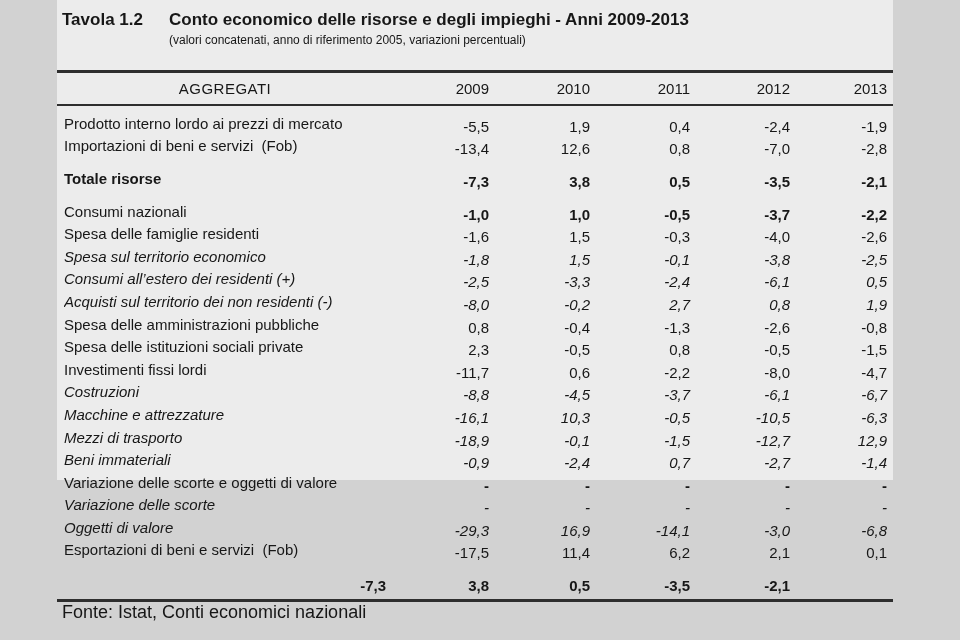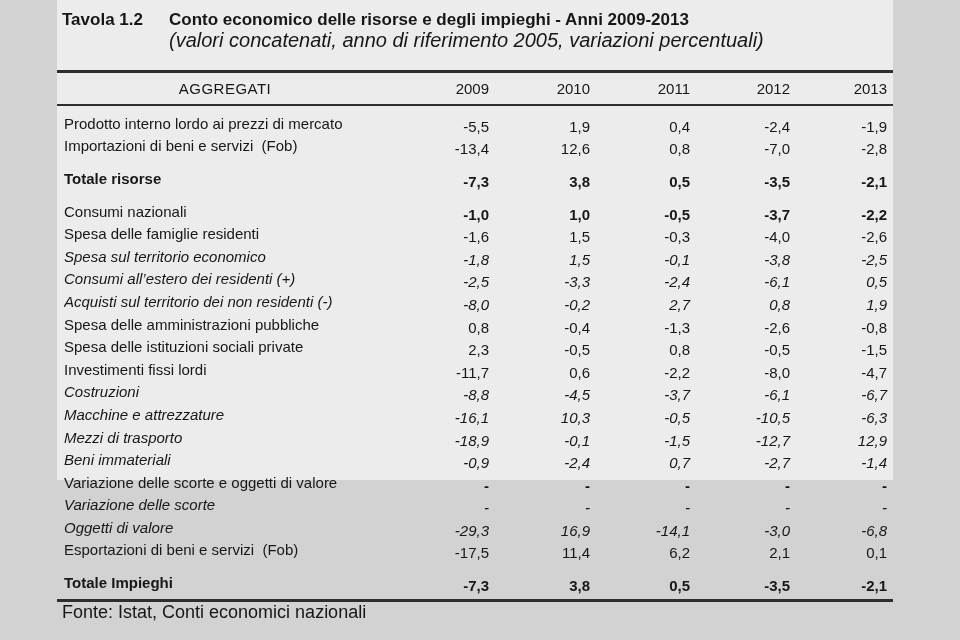--- a/index.html
+++ b/index.html
@@ -17,21 +17,21 @@
   }
   .title-block{
     display:flex;align-items:flex-start;
     padding:9px 0 0 5px;
   }
   .tavola-label{
     font-weight:bold;font-size:17px;line-height:21px;
     width:107px;flex:0 0 107px;
   }
   .title-text{font-weight:bold;font-size:17px;line-height:21px;}
-  .subtitle-text{font-weight:normal;font-size:20px;line-height:21px;font-style:italic;}
+  .subtitle-text{font-weight:normal;font-size:12px;line-height:21px;}
 
   .table{
     position:absolute;left:0;top:70px;width:836px;box-sizing:border-box;
   }
   .grid-cols{
     display:grid;
     grid-template-columns:322px 103px 101px 100px 100px 97px;
     padding:0 6px 0 7px;
   }
   .thead{
@@ -233,21 +233,20 @@
   </div>
         <div class="row grid-cols">
     <div class="label">Esportazioni di beni e servizi&nbsp; (Fob)</div>
     <div class="val">-17,5</div>
     <div class="val">11,4</div>
     <div class="val">6,2</div>
     <div class="val">2,1</div>
     <div class="val">0,1</div>
   </div>
         <div class="row grid-cols gap bold">
-    <div class="label">Totale Impieghi</div>
     <div class="val">-7,3</div>
     <div class="val">3,8</div>
     <div class="val">0,5</div>
     <div class="val">-3,5</div>
     <div class="val">-2,1</div>
   </div>
       </div>
     <div class="bottom-rule"></div>
   </div>
 

